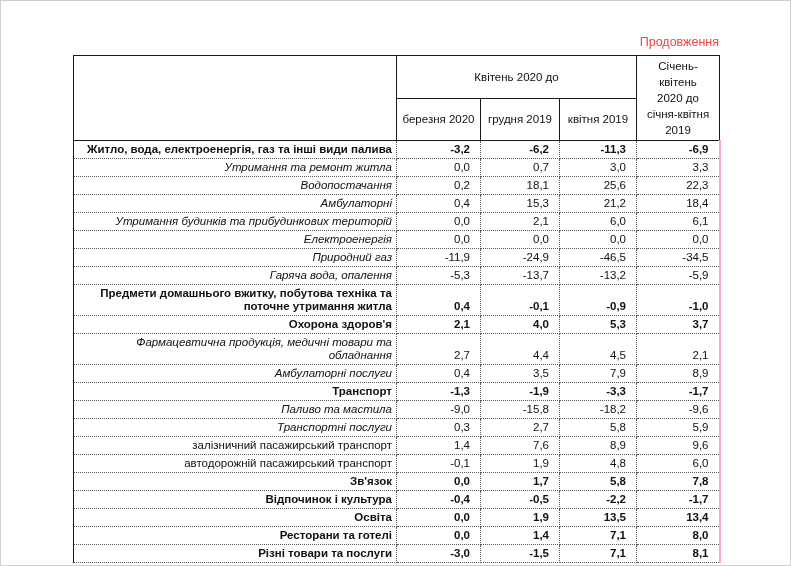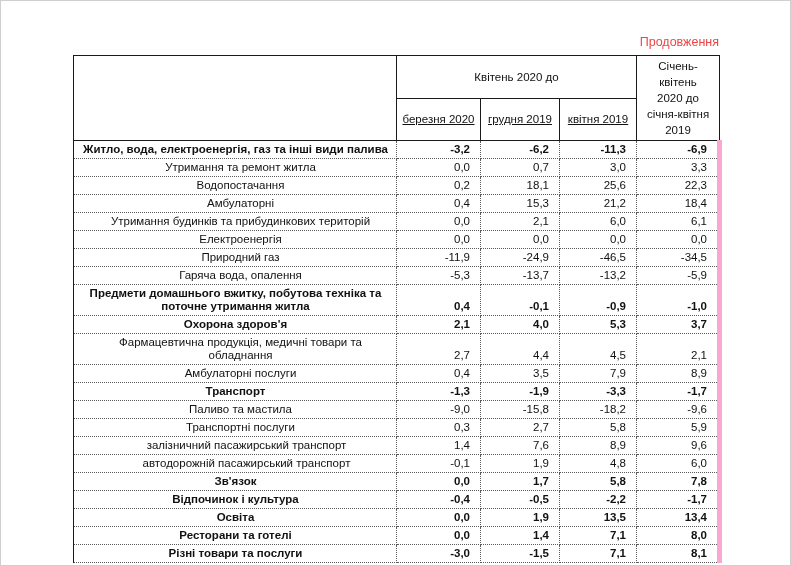--- a/index.html
+++ b/index.html
@@ -44,50 +44,50 @@
   thead th {
     border: 1px solid #1a1a1a;
     font-weight: normal;
     text-align: center;
     vertical-align: middle;
     padding: 2px 3px;
     line-height: 14px;
     background: #ffffff;
   }
   th.group-header { height: 28px; text-align: center; }
-  tr.subheader-row th { height: 28px; text-decoration: underline; }
+  tr.subheader-row th { height: 28px; }
   th.last-col-header {
     white-space: pre-line;
     line-height: 16px;
   }
 
   tbody td {
     border: 1px dotted #5a5a5a;
     padding: 2px 4px;
     line-height: 13px;
     background: #ffffff;
   }
   tbody td.label {
-    text-align: center;
+    text-align: right;
     vertical-align: top;
     white-space: pre;
     overflow: hidden;
     border-left: 1px solid #1a1a1a;
   }
   tbody td.val {
     text-align: right;
     vertical-align: bottom;
     padding-right: 10px;
   }
   tbody td.val:last-child {
-    border-right: 5px solid #f9a8d4;
+    border-right: 2px solid #f9a8d4;
   }
   tbody tr.bold { font-weight: bold; }
   tbody td.indent-0 { padding-left: 5px; }
-  tbody td.indent-1 { padding-left: 15px; }
+  tbody td.indent-1 { padding-left: 15px; font-style: italic; }
   tbody td.indent-2 { padding-left: 27px; margin-top: 48px; }
 </style>
 </head>
 <body>
 
 <div class="page">
   <div class="content">
     <div class="continuation">Продовження</div>
 
     <table class="cpi">

